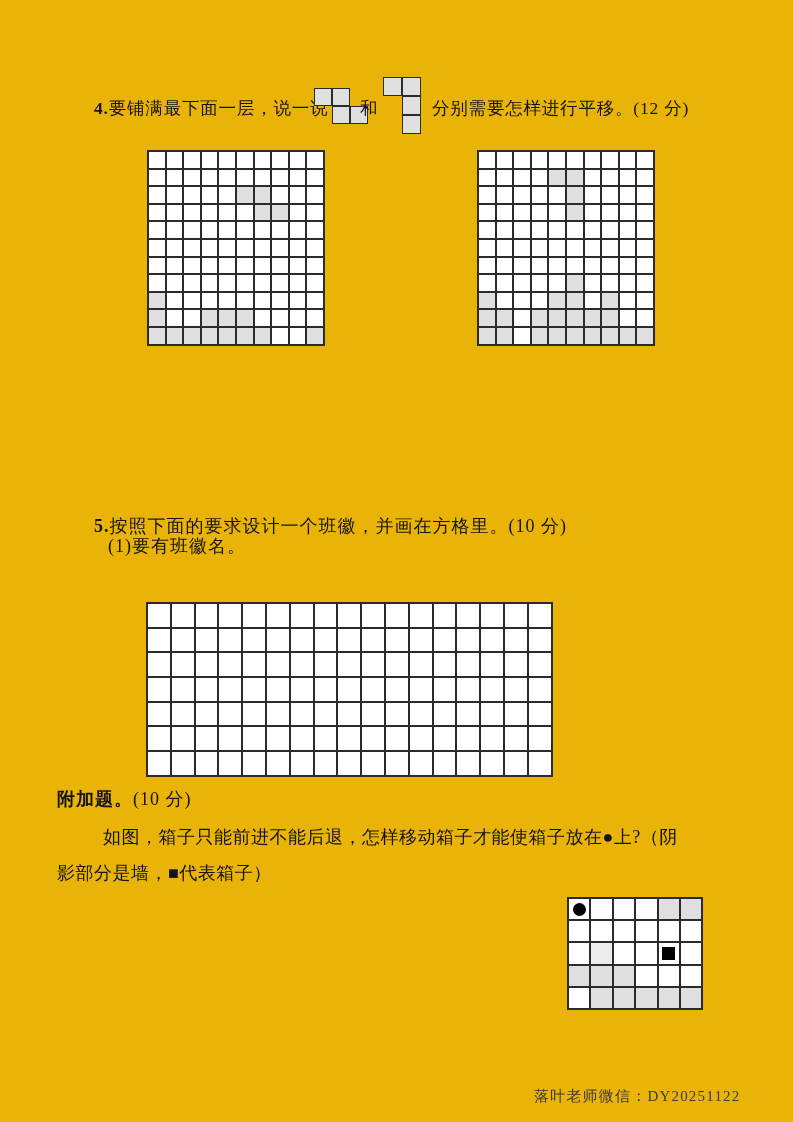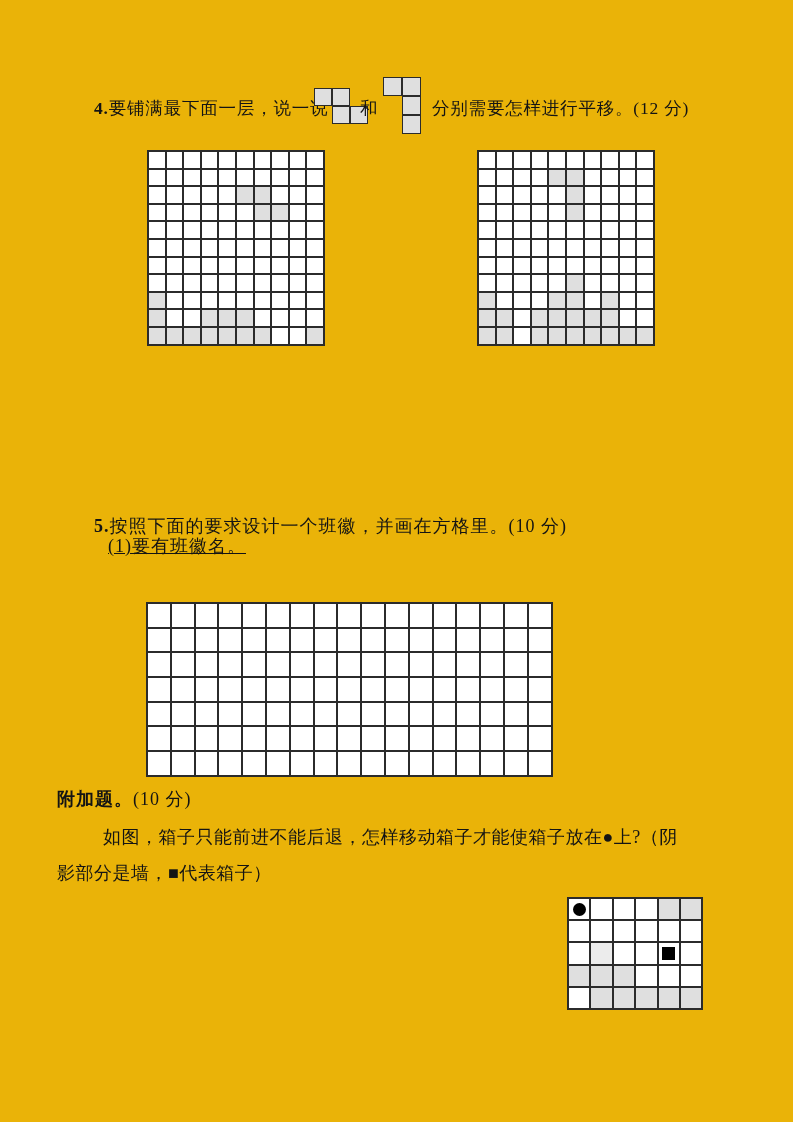--- a/index.html
+++ b/index.html
@@ -22,21 +22,21 @@
   
   #q4-text1{left:94px;top:96px;font-size:17.5px;letter-spacing:0.8px;}
   #q4-and{left:360px;top:96px;font-size:17.5px;}
   #q4-text2{left:423px;top:96px;font-size:17.5px;letter-spacing:0.8px;margin-left:9px;}
   #shape1{left:314px;top:88px;--cw:18px;--ch:18px;}
   #shape2{left:383px;top:77px;--cw:19px;--ch:19px;}
   #q4-grid-left{left:147px;top:150px;--cw:17.6px;--ch:17.6px;}
   #q4-grid-right{left:477px;top:150px;--cw:17.6px;--ch:17.6px;}
   
   #q5-title{left:94px;top:494px;margin-top:20px;}
-  #q5-item1{left:108px;top:534px;text-decoration:underline;}
+  #q5-item1{left:108px;top:534px;}
   #q5-item2{left:363px;top:534px;}
   #q5-item3{left:108px;top:569px;}
   #q5-grid{left:146px;top:602px;--cw:23.8px;--ch:24.7px;}
   
   #bonus-title{left:57px;top:787px;}
   #bonus-line1{left:103px;top:825px;letter-spacing:0.5px;}
   #bonus-line2{left:57px;top:861px;letter-spacing:0.5px;}
   #bonus-grid{left:567px;top:897px;--cw:22.4px;--ch:22.2px;}
   
   #footer{left:534px;top:1087px;font-size:15px;letter-spacing:1.2px;color:var(--footer-ink,#3a3a3a);}
@@ -457,14 +457,15 @@
       <div class="cell"></div>
       <div class="cell"></div>
       <div class="cell"></div>
       <div class="cell shaded"></div>
       <div class="cell shaded"></div>
       <div class="cell shaded"></div>
       <div class="cell shaded"></div>
       <div class="cell shaded"></div>
     </div>
 
+  <div class="abs txt" id="footer">落叶老师微信：DY20251122</div>
 
 </div>
 
 </body></html>

